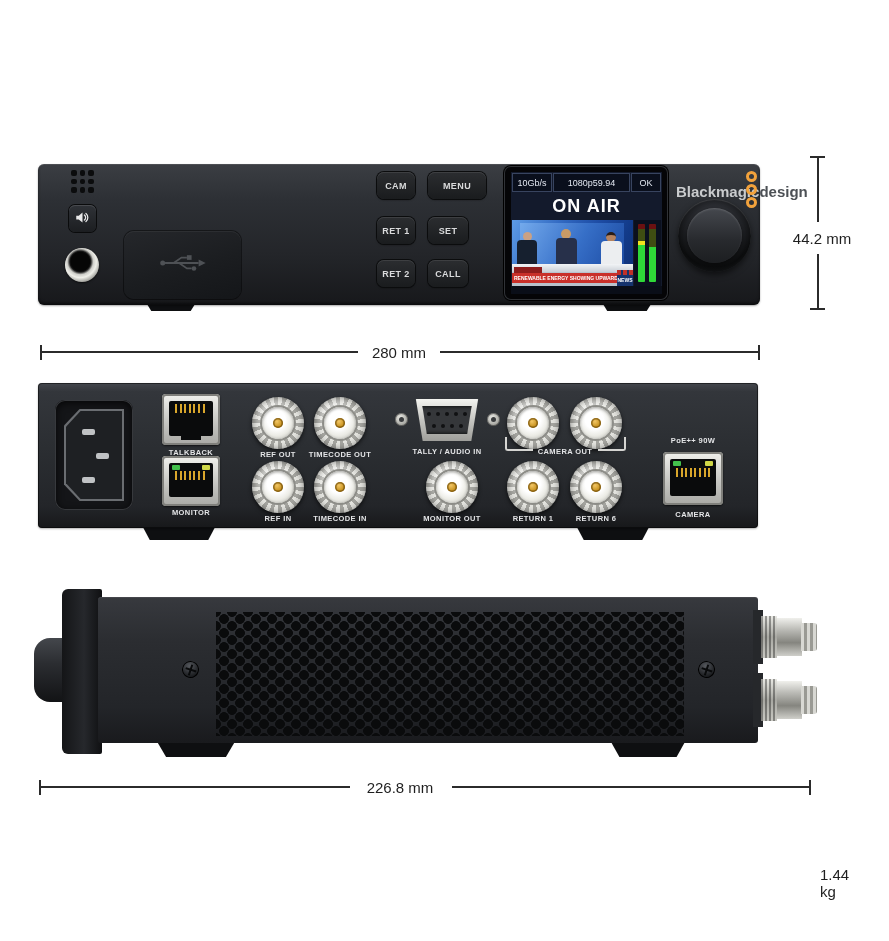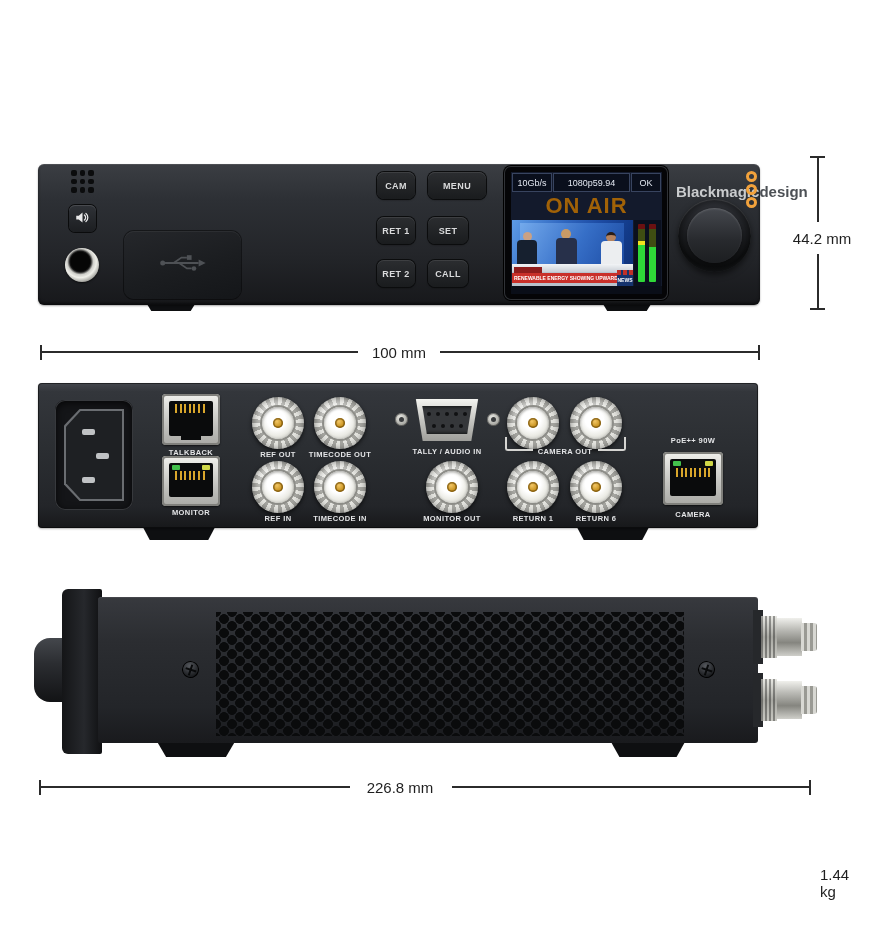--- a/index.html
+++ b/index.html
@@ -55,21 +55,21 @@
   .bm-dots i{width:11px;height:11px;border-radius:50%;border:3px solid #f2a23c;box-sizing:border-box;}
 
   
   .screen-bezel{left:504px;top:166px;width:164px;height:134px;border-radius:7px;background:#050507;
     box-shadow:inset 0 0 0 1px #303236,0 0 0 1px #000;}
   .screen{left:511px;top:172px;width:151px;height:122px;background:#131a2c;overflow:hidden;}
   .statusbar{position:absolute;left:1px;top:1px;right:1px;height:19px;display:flex;gap:1px;}
   .statusbar .cell{border:1px solid #38445f;background:#0a0f1c;color:#e2e7f0;font-size:9px;
     display:flex;align-items:center;justify-content:center;box-sizing:border-box;}
   .onair{position:absolute;left:0;top:21px;width:100%;height:26px;display:flex;align-items:center;
-    justify-content:center;color:#a16207;font-size:22px;font-weight:800;letter-spacing:1px;}
+    justify-content:center;color:#ffffff;font-size:18px;font-weight:800;letter-spacing:1px;}
   .video{position:absolute;left:1px;top:48px;width:121px;height:66px;overflow:hidden;
     background:linear-gradient(115deg,#5d9be6 0%,#2f66bf 35%,#1c4aa2 60%,#123a88 80%,#0e2f73 100%);}
   .vid-screen{position:absolute;left:8px;top:3px;width:104px;height:42px;
     background:linear-gradient(120deg,#79aeee 0%,#3a74cc 55%,#1f4fa8 100%);opacity:.85;}
   .person .head{position:absolute;border-radius:50%;}
   .person .body{position:absolute;border-radius:4px 4px 0 0;}
   .desk{position:absolute;left:0;top:44px;width:121px;height:9px;
     background:linear-gradient(180deg,#f2f4f6,#c4cad2);}
   .desk-front{position:absolute;left:0;top:52px;width:121px;height:14px;background:#b9c2cc;}
   .tick-tag{position:absolute;left:2px;top:47px;width:28px;height:6px;background:#8e1d1d;}
@@ -260,21 +260,21 @@
   <div class="abs knob"></div>
 
   <div class="abs dl" style="left:810px;top:156px;width:15px;height:2px;"></div>
   <div class="abs dl" style="left:817px;top:156px;width:2px;height:66px;"></div>
   <div class="abs dim-text" style="left:822px;top:238px;">44.2 mm</div>
   <div class="abs dl" style="left:817px;top:254px;width:2px;height:56px;"></div>
   <div class="abs dl" style="left:810px;top:308px;width:15px;height:2px;"></div>
 
   <div class="abs dl" style="left:40px;top:345px;width:2px;height:15px;"></div>
   <div class="abs dl" style="left:40px;top:351px;width:318px;height:2px;"></div>
-  <div class="abs dim-text" style="left:399px;top:352px;">100 mm</div>
+  <div class="abs dim-text" style="left:399px;top:352px;">280 mm</div>
   <div class="abs dl" style="left:440px;top:351px;width:320px;height:2px;"></div>
   <div class="abs dl" style="left:758px;top:345px;width:2px;height:15px;"></div>
 
   <div class="abs foot" style="left:136px;top:514px;width:86px;height:26px;"></div>
   <div class="abs foot" style="left:570px;top:514px;width:86px;height:26px;"></div>
   <div class="abs rear-panel"></div>
 
   <div class="abs iec">
     <div class="socket">
       <span class="pin" style="left:18px;top:20px;"></span>

